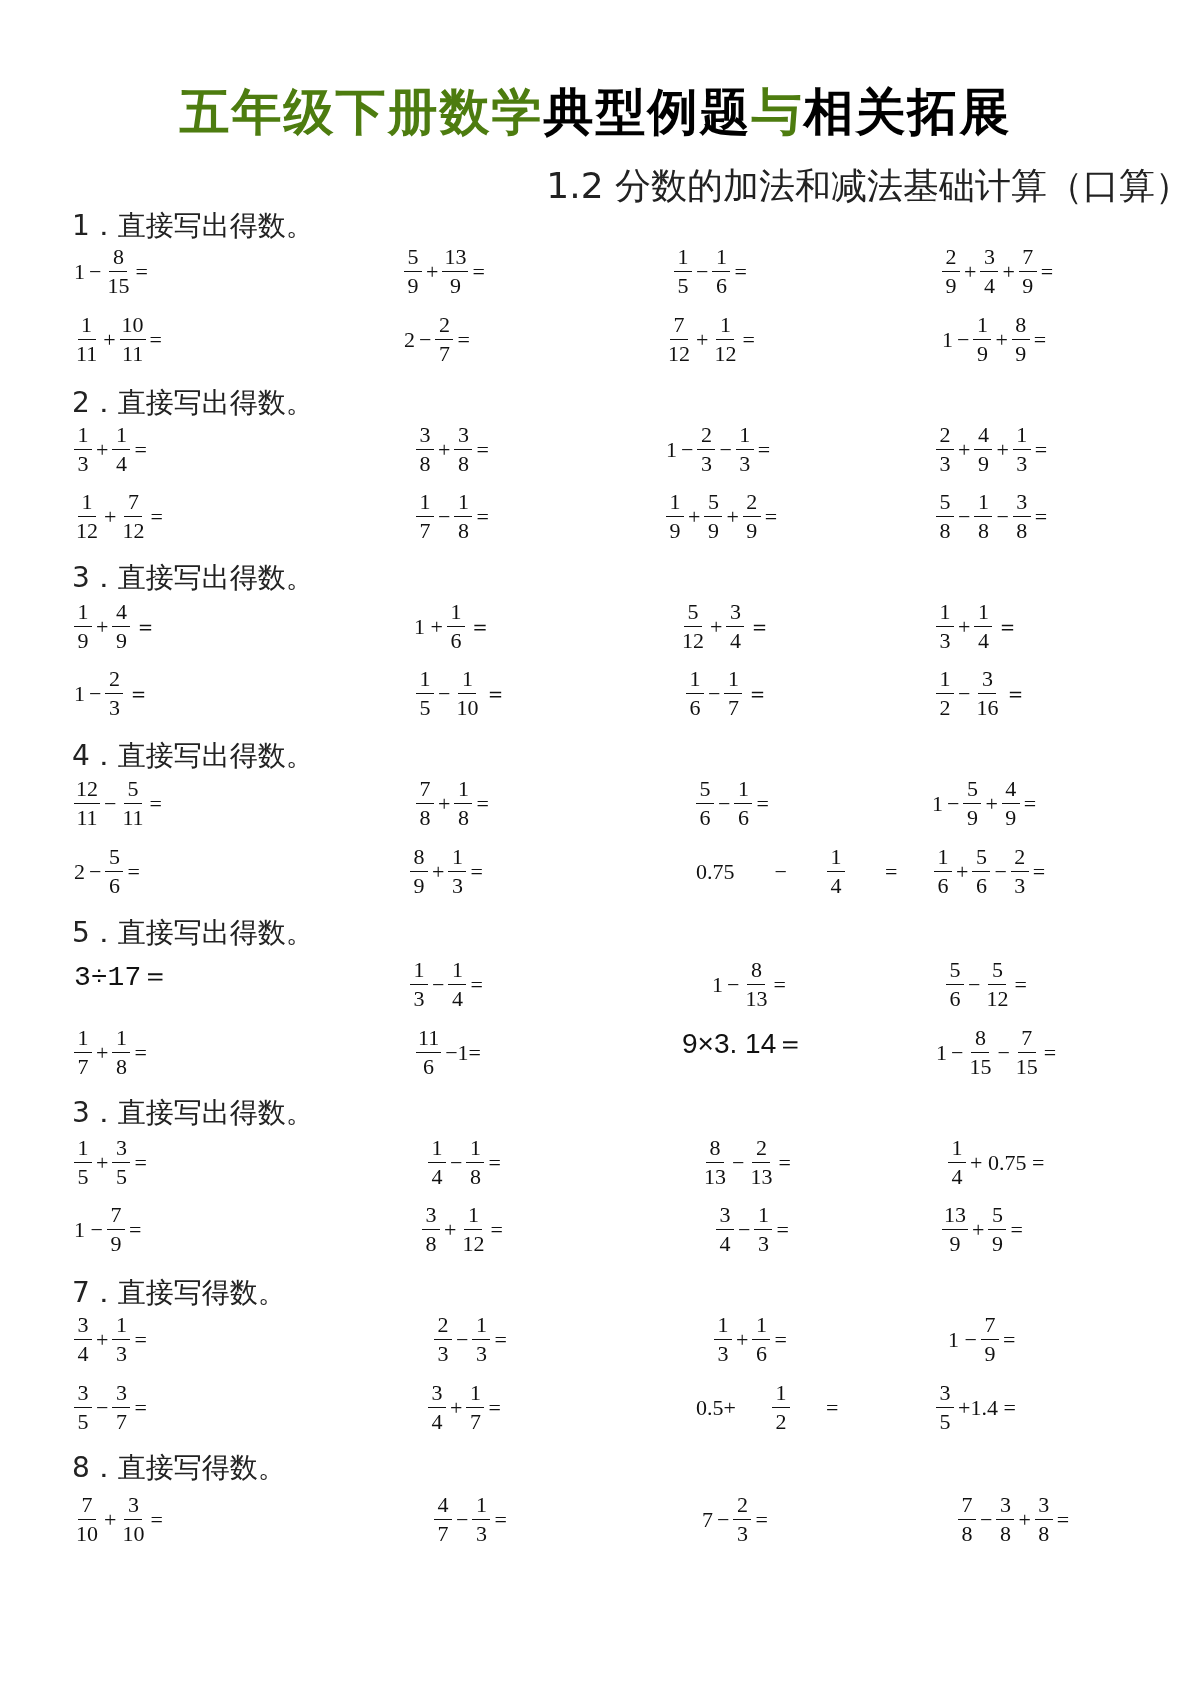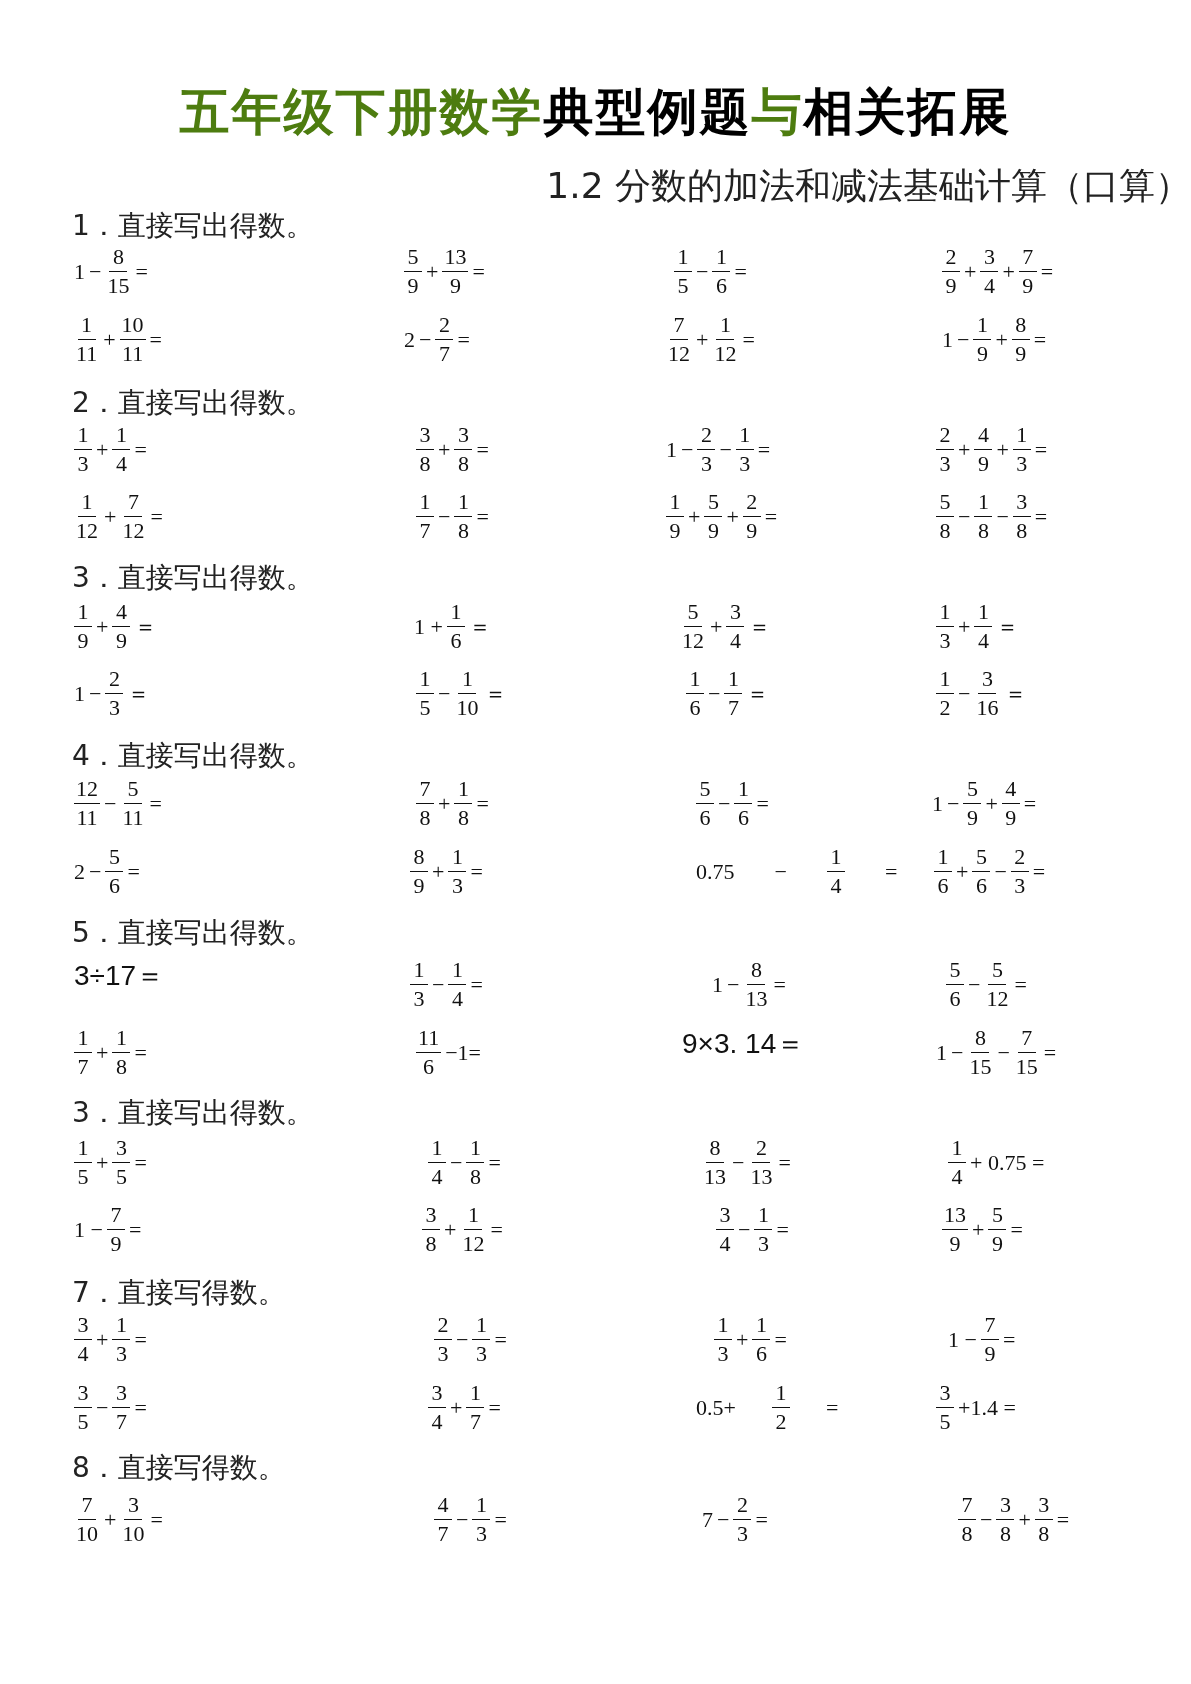--- a/index.html
+++ b/index.html
@@ -418,21 +418,21 @@
         <span class="den">6</span>
       </span>
       <span class="tok">−</span>
       <span class="frac">
         <span class="num">2</span>
         <span class="den">3</span>
       </span>
       <span class="tok">=</span>
     </div>
     <div class="section-head" style="top: 915px;">5．直接写出得数。</div>
-    <div class="problem sans" style="left: 72px; top: 957px;">
+    <div class="problem sans" style="left: 72px; top: 957px; font-family: Liberation Mono, monospace;">
       <span class="tok">3÷17＝</span>
     </div>
     <div class="problem" style="left: 408px; top: 957px;">
       <span class="frac">
         <span class="num">1</span>
         <span class="den">3</span>
       </span>
       <span class="tok">−</span>
       <span class="frac">
         <span class="num">1</span>

